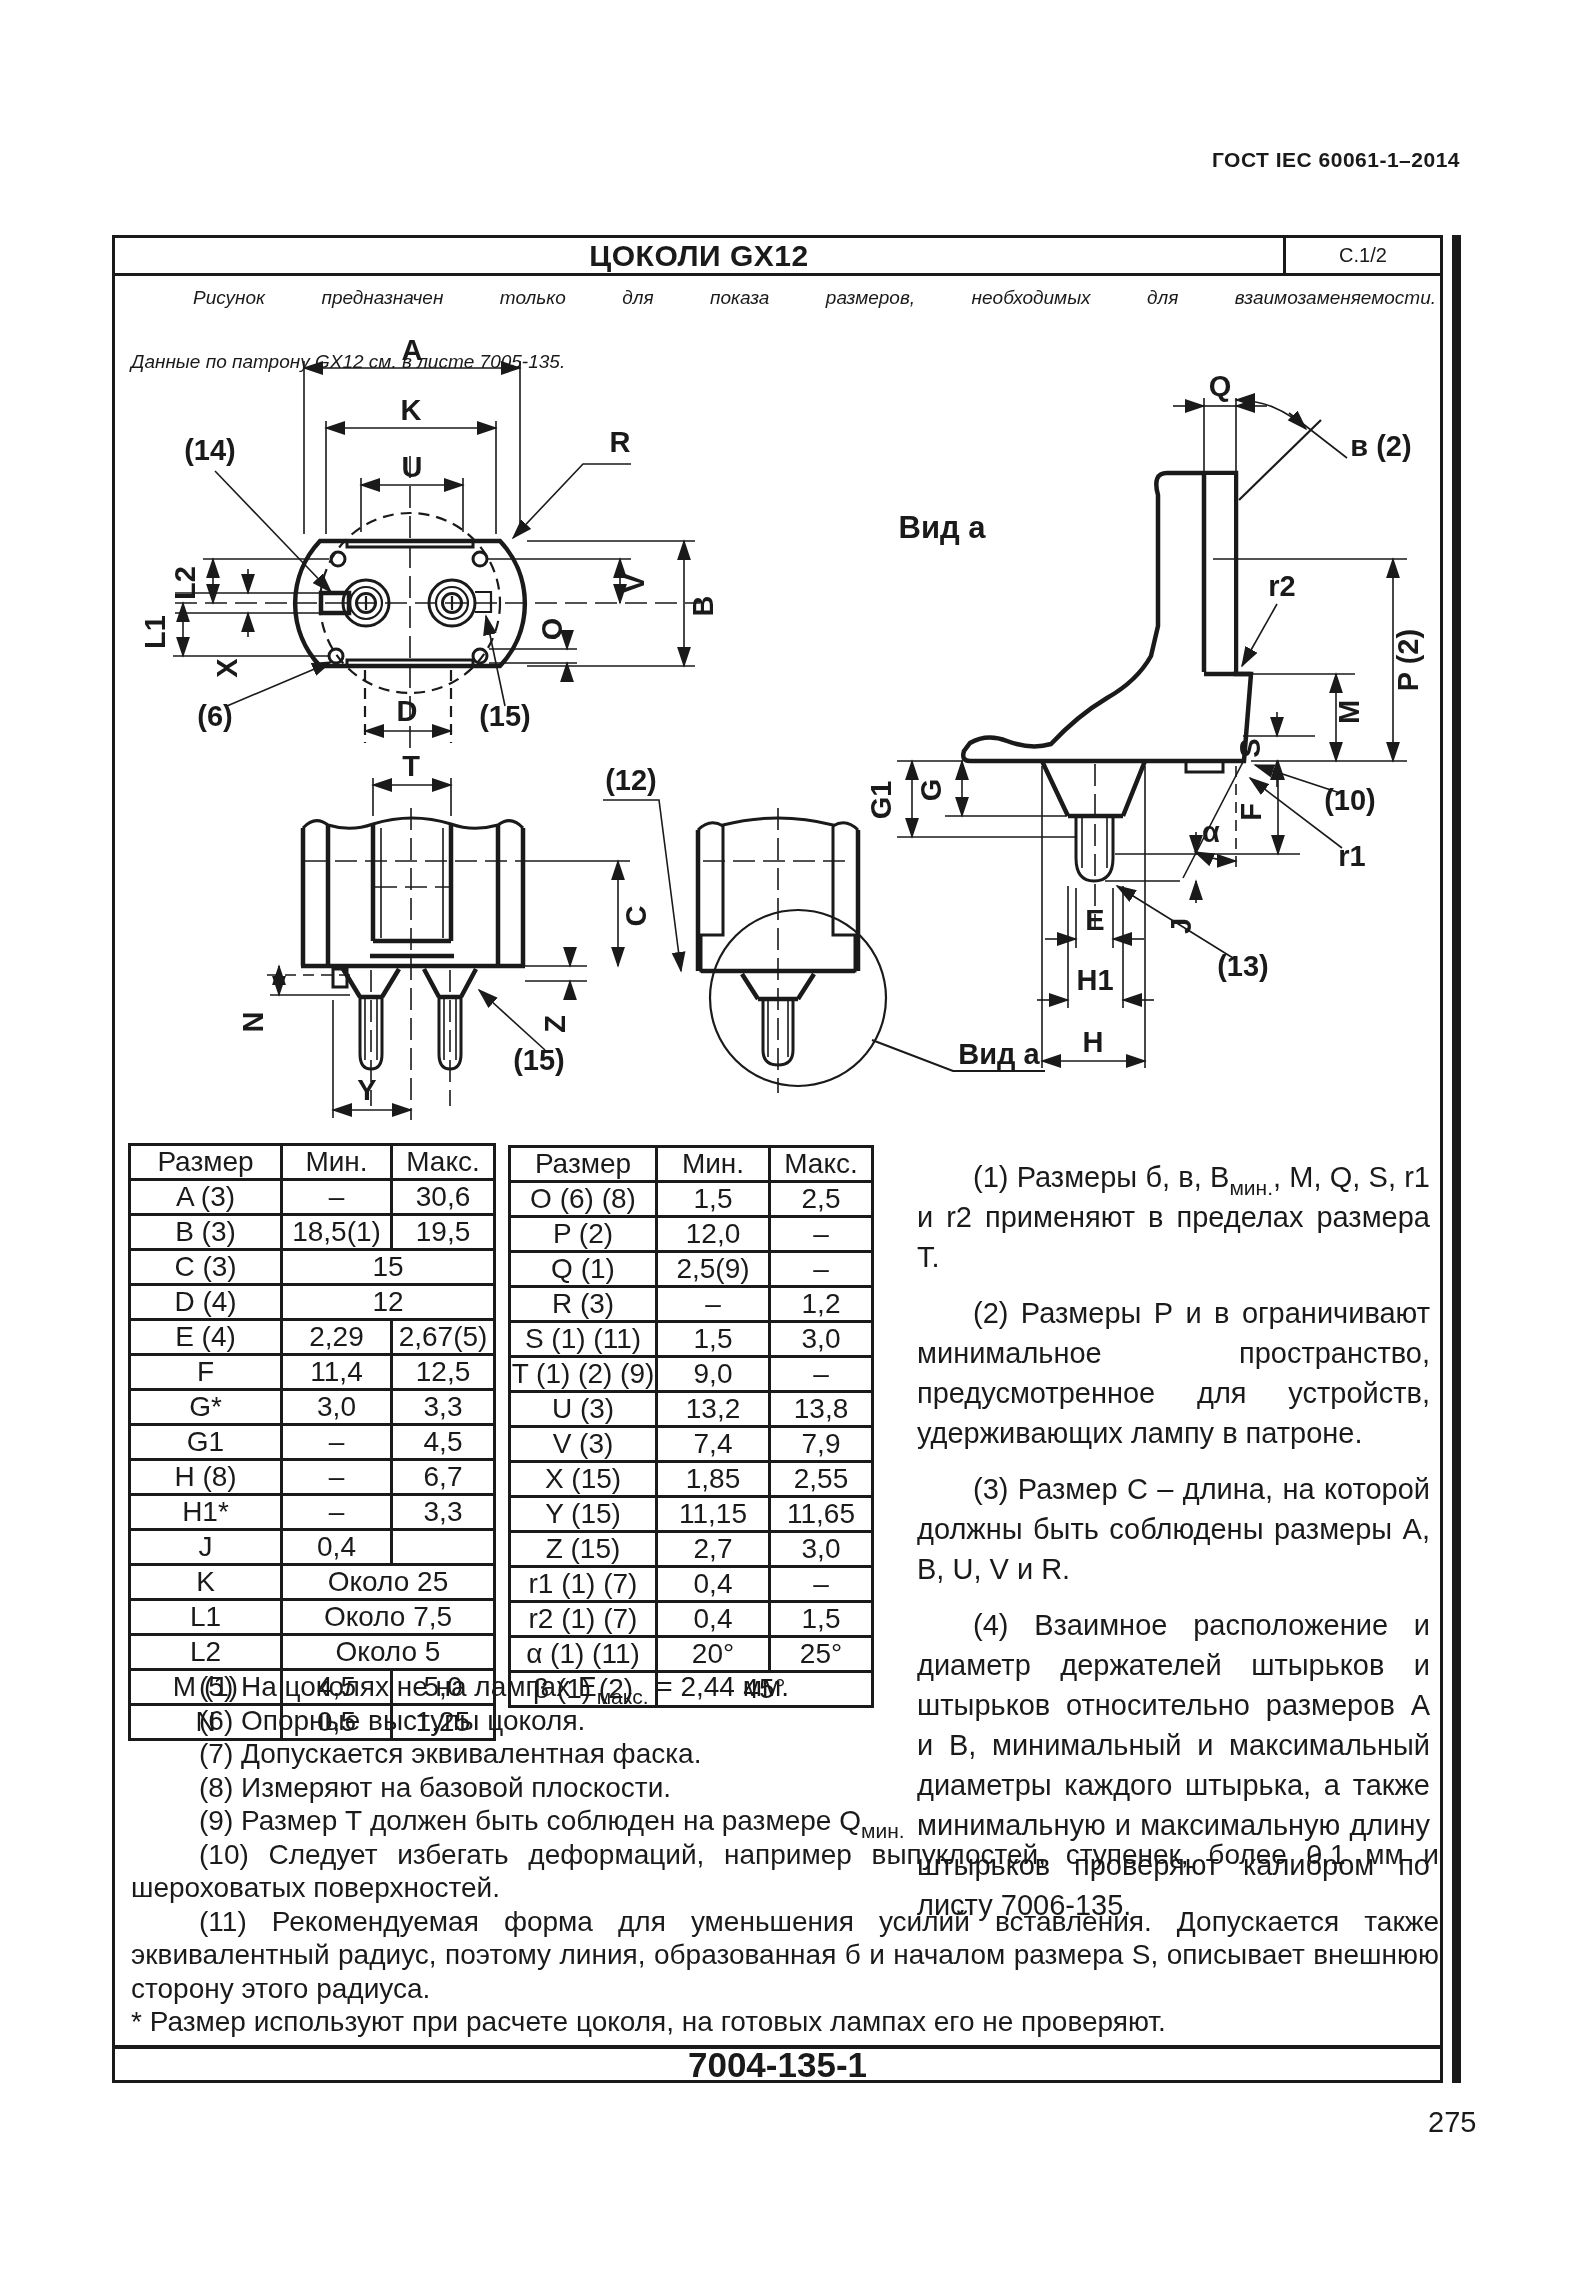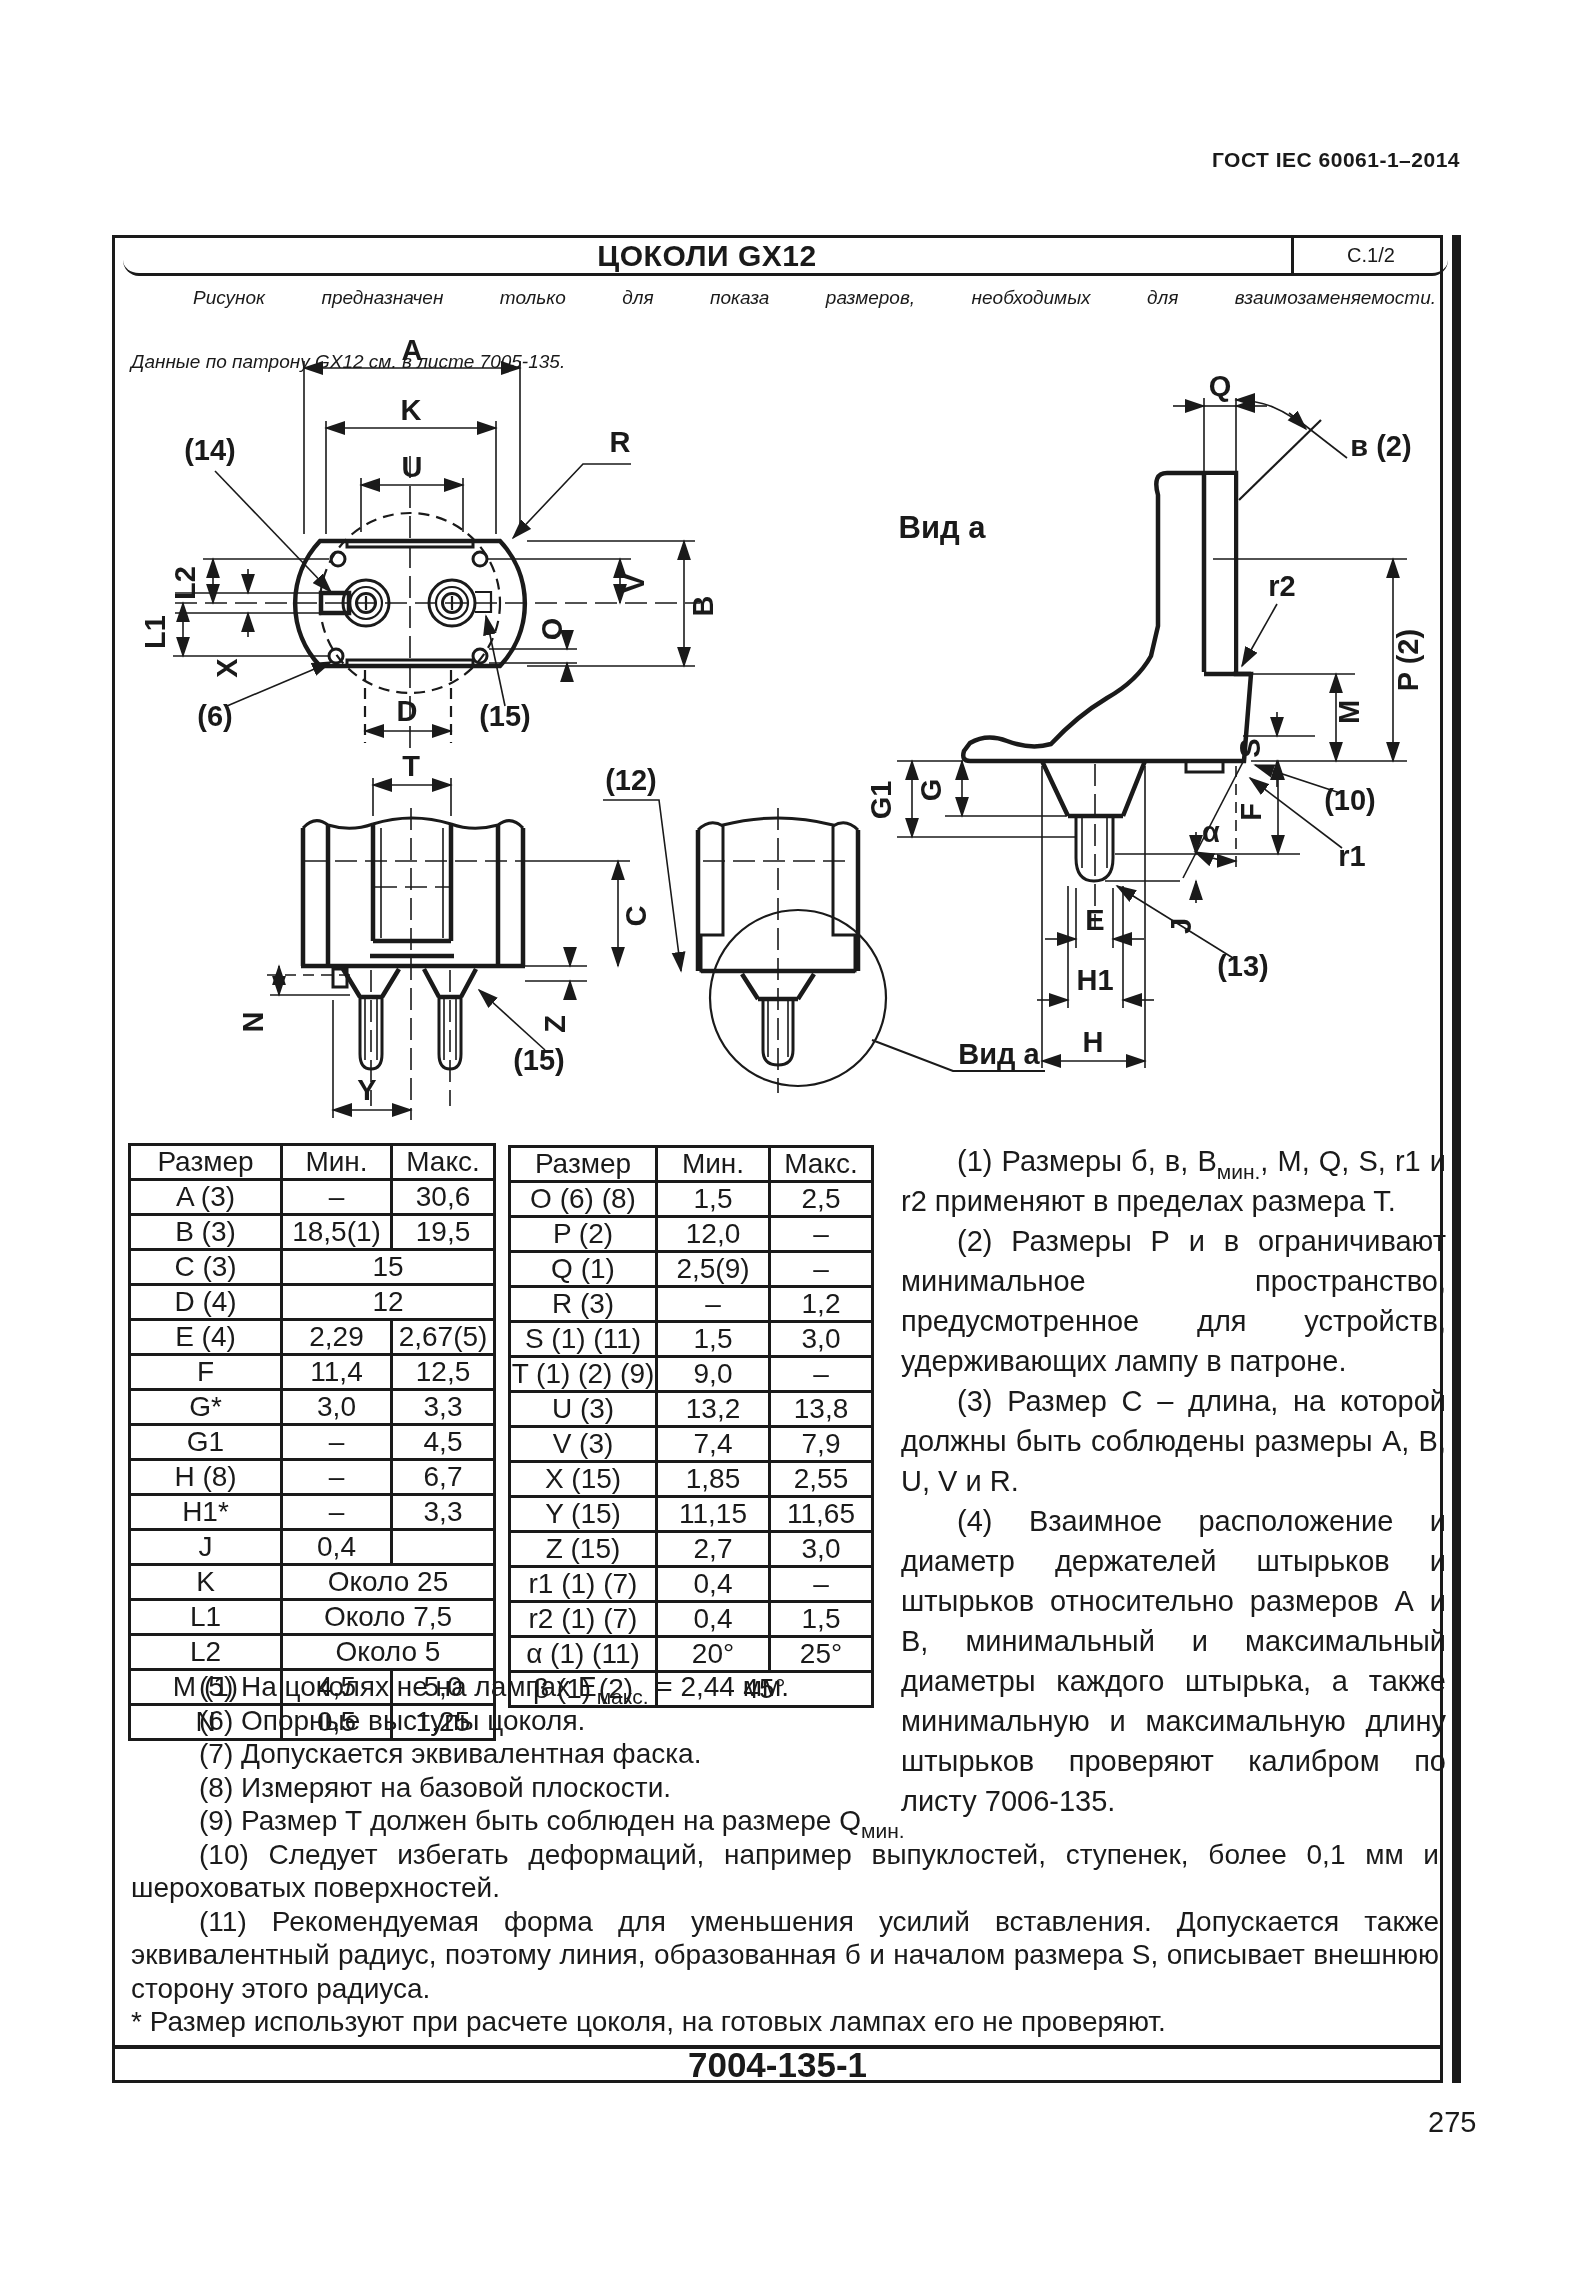--- a/index.html
+++ b/index.html
@@ -1,33 +1,33 @@
 <!DOCTYPE html>
 <html><head>
 <meta charset="utf-8">
 <style>
   html,body{margin:0;padding:0;}
   body{width:1575px;height:2283px;position:relative;background:#fff;
        font-family:"Liberation Sans",sans-serif;color:#1a1a1a;}
   .doc-header{position:absolute;top:148px;right:115px;font-size:21px;font-weight:bold;letter-spacing:.5px;}
   .frame{position:absolute;left:112px;top:235px;width:1331px;height:1848px;border:3.5px solid #1a1a1a;box-sizing:border-box;}
   .sidebar-rule{position:absolute;left:1452px;top:235px;width:9px;height:1848px;background:#1a1a1a;}
-  .title-row{position:absolute;left:8px;top:0;width:100%;height:38px;border-bottom:3px solid #1a1a1a;display:flex;box-sizing:border-box;border-radius:16px;}
+  .title-row{position:absolute;left:0;top:0;width:100%;height:38px;border-bottom:3px solid #1a1a1a;display:flex;box-sizing:border-box;}
   .title-main{flex:1;display:flex;align-items:center;justify-content:center;font-size:30px;font-weight:bold;letter-spacing:.5px;}
   .title-ref{width:157px;border-left:3px solid #1a1a1a;display:flex;align-items:center;justify-content:center;font-size:20px;box-sizing:border-box;}
   .intro{position:absolute;left:16px;top:44px;width:1305px;font-size:19px;line-height:32px;font-style:italic;}
   .jline{text-align:justify;}
   .jline::after{content:"";display:inline-block;width:100%;}
   .ind{ text-indent:62px;}
   .dim-table{border-collapse:collapse;position:absolute;table-layout:fixed;}
   .dim-table th,.dim-table td{border:3px solid #1a1a1a;font-size:28px;font-weight:normal;text-align:center;vertical-align:middle;padding:0;height:27.5px;overflow:hidden;white-space:nowrap;}
   .t-left{left:13px;top:905px;width:365px;}
   .t-right{left:393px;top:907px;width:363px;}
   .notes-right{position:absolute;left:786px;top:903px;width:545px;font-size:29px;line-height:40px;}
-  .notes-right p{margin:0;text-indent:56px;text-align:justify;}
+  .notes-right p{margin:16px;text-indent:56px;text-align:justify;}
   .notes-bottom{position:absolute;left:16px;top:1432px;width:1308px;font-size:28px;line-height:33.5px;}
   .notes-bottom p{margin:0;text-indent:68px;text-align:justify;}
   .notes-bottom p.star{text-indent:0;}
   sub.sub{font-size:21px;vertical-align:-8px;line-height:0;}
   .footer-row{position:absolute;left:0;bottom:0;width:100%;height:35px;border-top:4px solid #1a1a1a;display:flex;align-items:center;justify-content:center;font-size:35px;font-weight:bold;box-sizing:border-box;}
   .page-number{position:absolute;left:1428px;top:2106px;font-size:29px;}
   svg .ln{stroke:#1a1a1a;fill:none;}
   svg .w5{stroke-width:4.5px;} svg .w3{stroke-width:3px;} svg .w2{stroke-width:2.2px;} svg .t{stroke-width:1.6px;}
   svg .dsh{stroke-dasharray:22,8;} svg .dc{stroke-dasharray:11,7;}
   svg text.dl{font:bold 29px "Liberation Sans",sans-serif;fill:#1a1a1a;stroke:none;}

